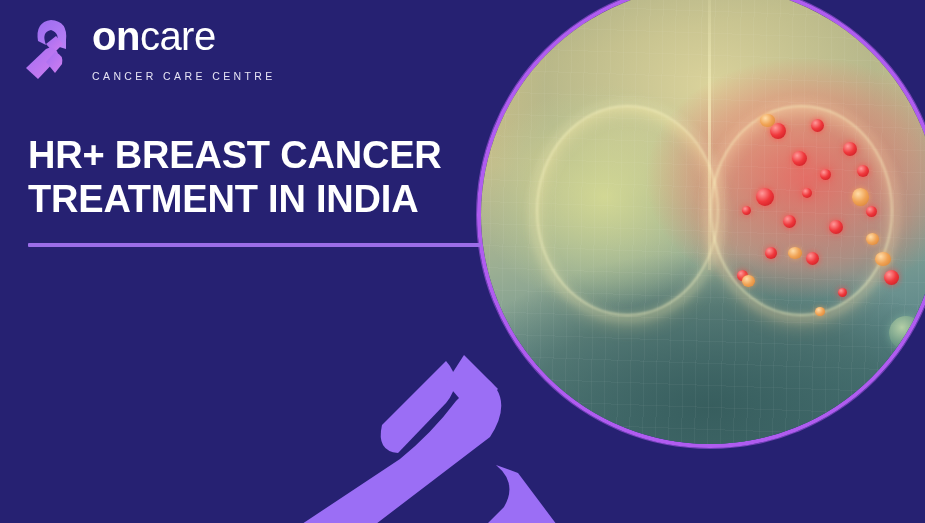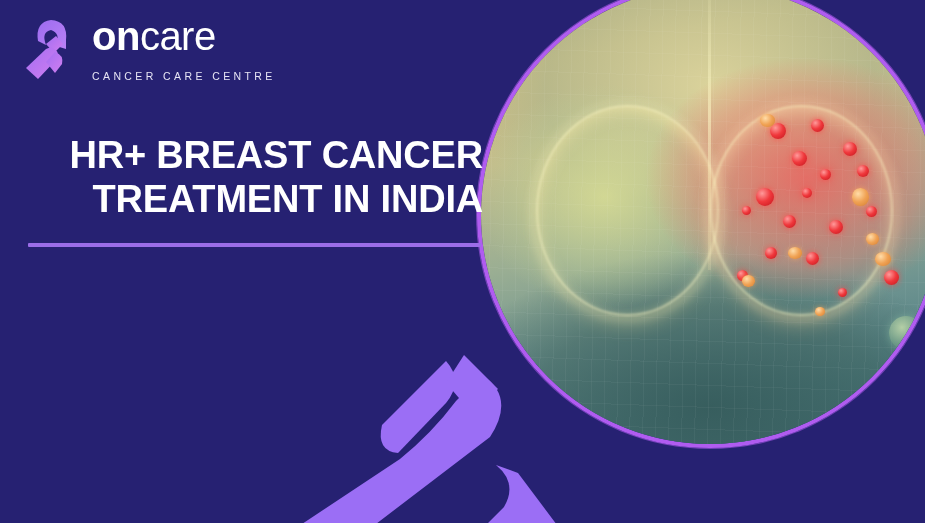--- a/index.html
+++ b/index.html
@@ -112,21 +112,21 @@
   .tagline {
     margin-top:14px;
     font-size:10.5px; font-weight:500;
     letter-spacing:3.4px; color:#e7e5f5;
     white-space:nowrap;
   }
 
   
   .text-block {
     position:absolute; left:28px; top:133px;
-    width:455px; z-index:5;text-align:right;
+    width:455px; z-index:5;
   }
   .headline {
     font-size:38px; font-weight:700;
     line-height:44px; color:#ffffff;
     letter-spacing:-0.2px;
     text-transform:uppercase;
   }
   .divider {
     width:453px; height:4px;
     background:#9b6de8;

